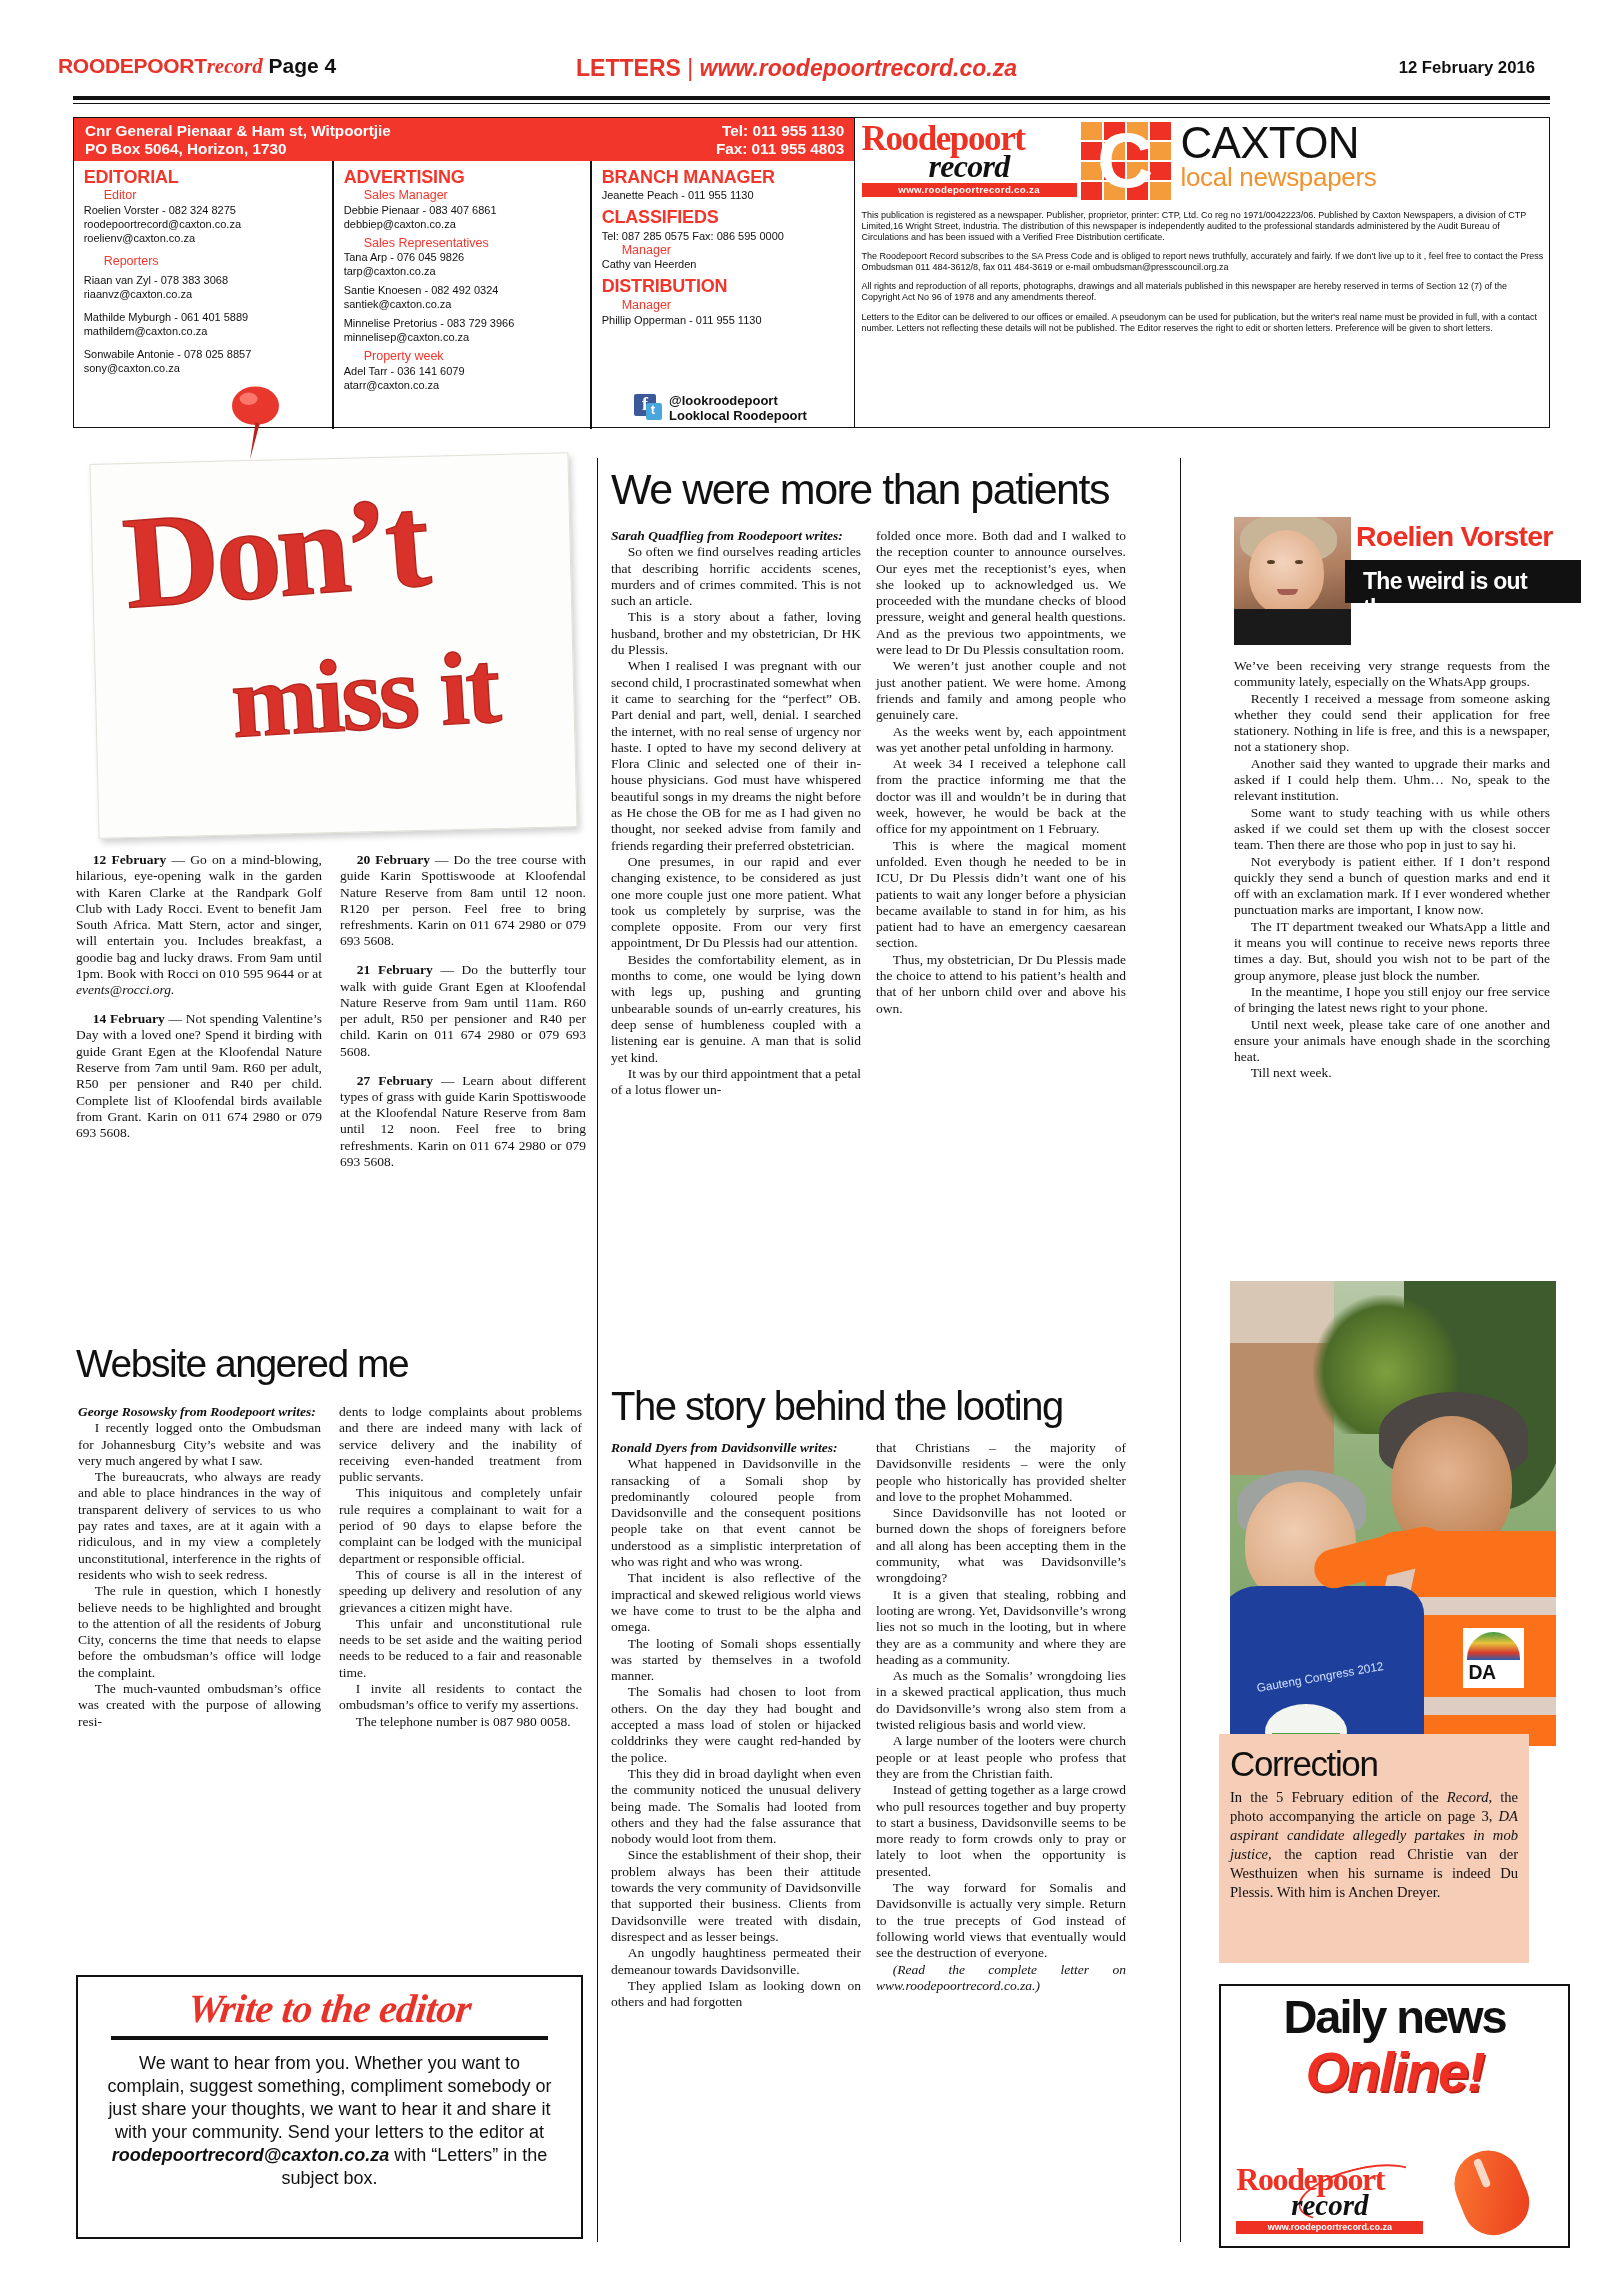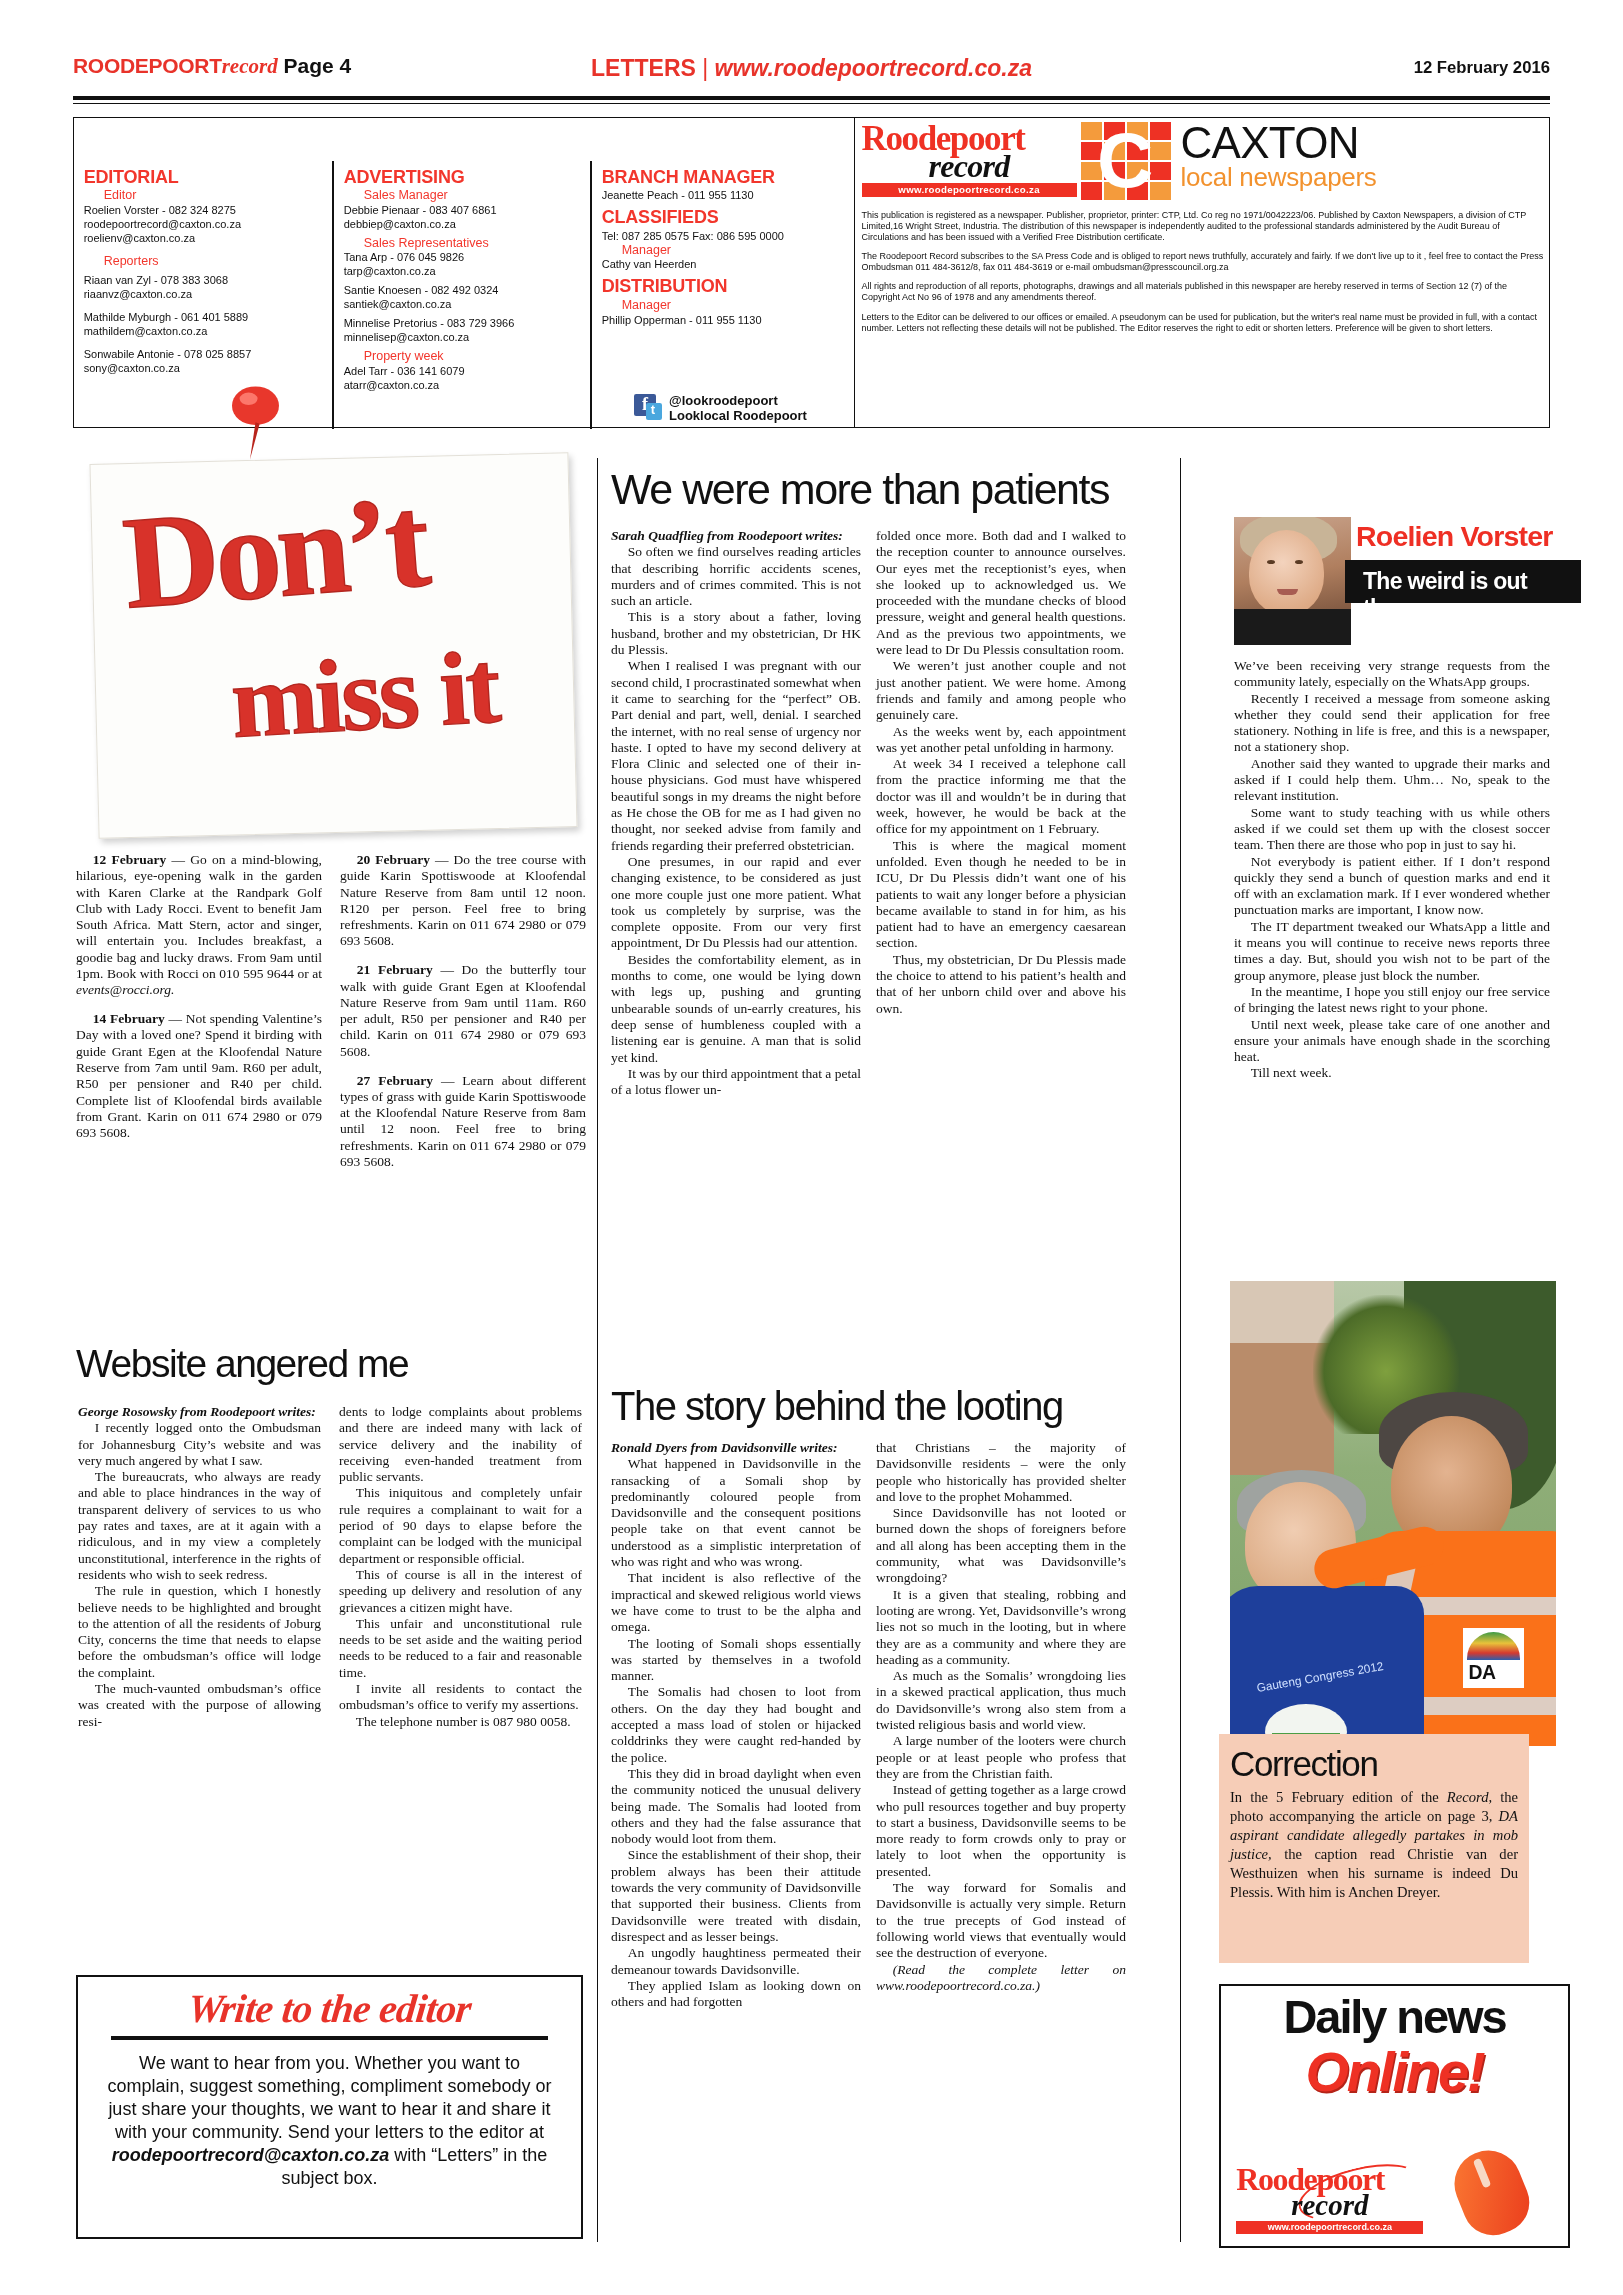--- a/index.html
+++ b/index.html
@@ -6,21 +6,21 @@
   body {
     width: 1624px; height: 2295px;
     background: #ffffff;
     font-family: "Liberation Sans", sans-serif;
     position: relative;
     overflow: hidden;
   }
   .page { position:absolute; inset:0; padding: 0; }
 
   
-  .topbar { position:absolute; left:73px; top:54px; width:1477px; height:39px; }
+  .topbar { position:absolute; left:58px; top:54px; width:1477px; height:39px; }
   .masthead-left { position:absolute; left:0; top:0; font-size:21px; font-weight:bold; white-space:nowrap; }
   .mh-red { color:#e8332a; font-weight:bold; letter-spacing:-0.3px; }
   .mh-red-italic { color:#e8332a; font-style:italic; font-family:"Liberation Serif", serif; font-weight:bold; }
   .mh-black { color:#111; }
   .masthead-center { position:absolute; left:50%; top:1.4px; transform:translateX(-50%); font-size:23px; white-space:nowrap; }
   .mh-letters { color:#e8332a; font-weight:bold; letter-spacing:0px; }
   .mh-bar { color:#e8332a; font-weight:300; }
   .mh-url { color:#e8332a; font-style:italic; font-weight:bold; }
   .masthead-date { position:absolute; right:0; top:4.2px; font-size:16.7px; font-weight:bold; color:#111; white-space:nowrap; }
   .rule-thick { position:absolute; left:73px; top:96px; width:1477px; height:4.2px; background:#111; }
@@ -183,20 +183,30 @@
       <span class="mh-bar">|</span>
       <span class="mh-url">www.roodepoortrecord.co.za</span>
     </div>
     <div class="masthead-date">12 February 2016</div>
   </div>
   <div class="rule-thick"></div>
   <div class="rule-thin"></div>
 
   <div class="flagbox">
     <div class="flag-left">
+      <div class="redband">
+        <div class="addr">
+          <div>Cnr General Pienaar &amp; Ham st, Witpoortjie</div>
+          <div>PO Box 5064, Horizon, 1730</div>
+        </div>
+        <div class="tel">
+          <div>Tel: 011 955 1130</div>
+          <div>Fax: 011 955 4803</div>
+        </div>
+      </div>
 
       <div class="cols">
 
         <div class="ccol c1">
           <div class="sec-h">EDITORIAL</div>
           <div class="sub-h">Editor</div>
           <div class="line">Roelien Vorster - 082 324 8275</div>
           <div class="line">roodepoortrecord@caxton.co.za</div>
           <div class="line">roelienv@caxton.co.za</div>
           <div class="gap"></div>

